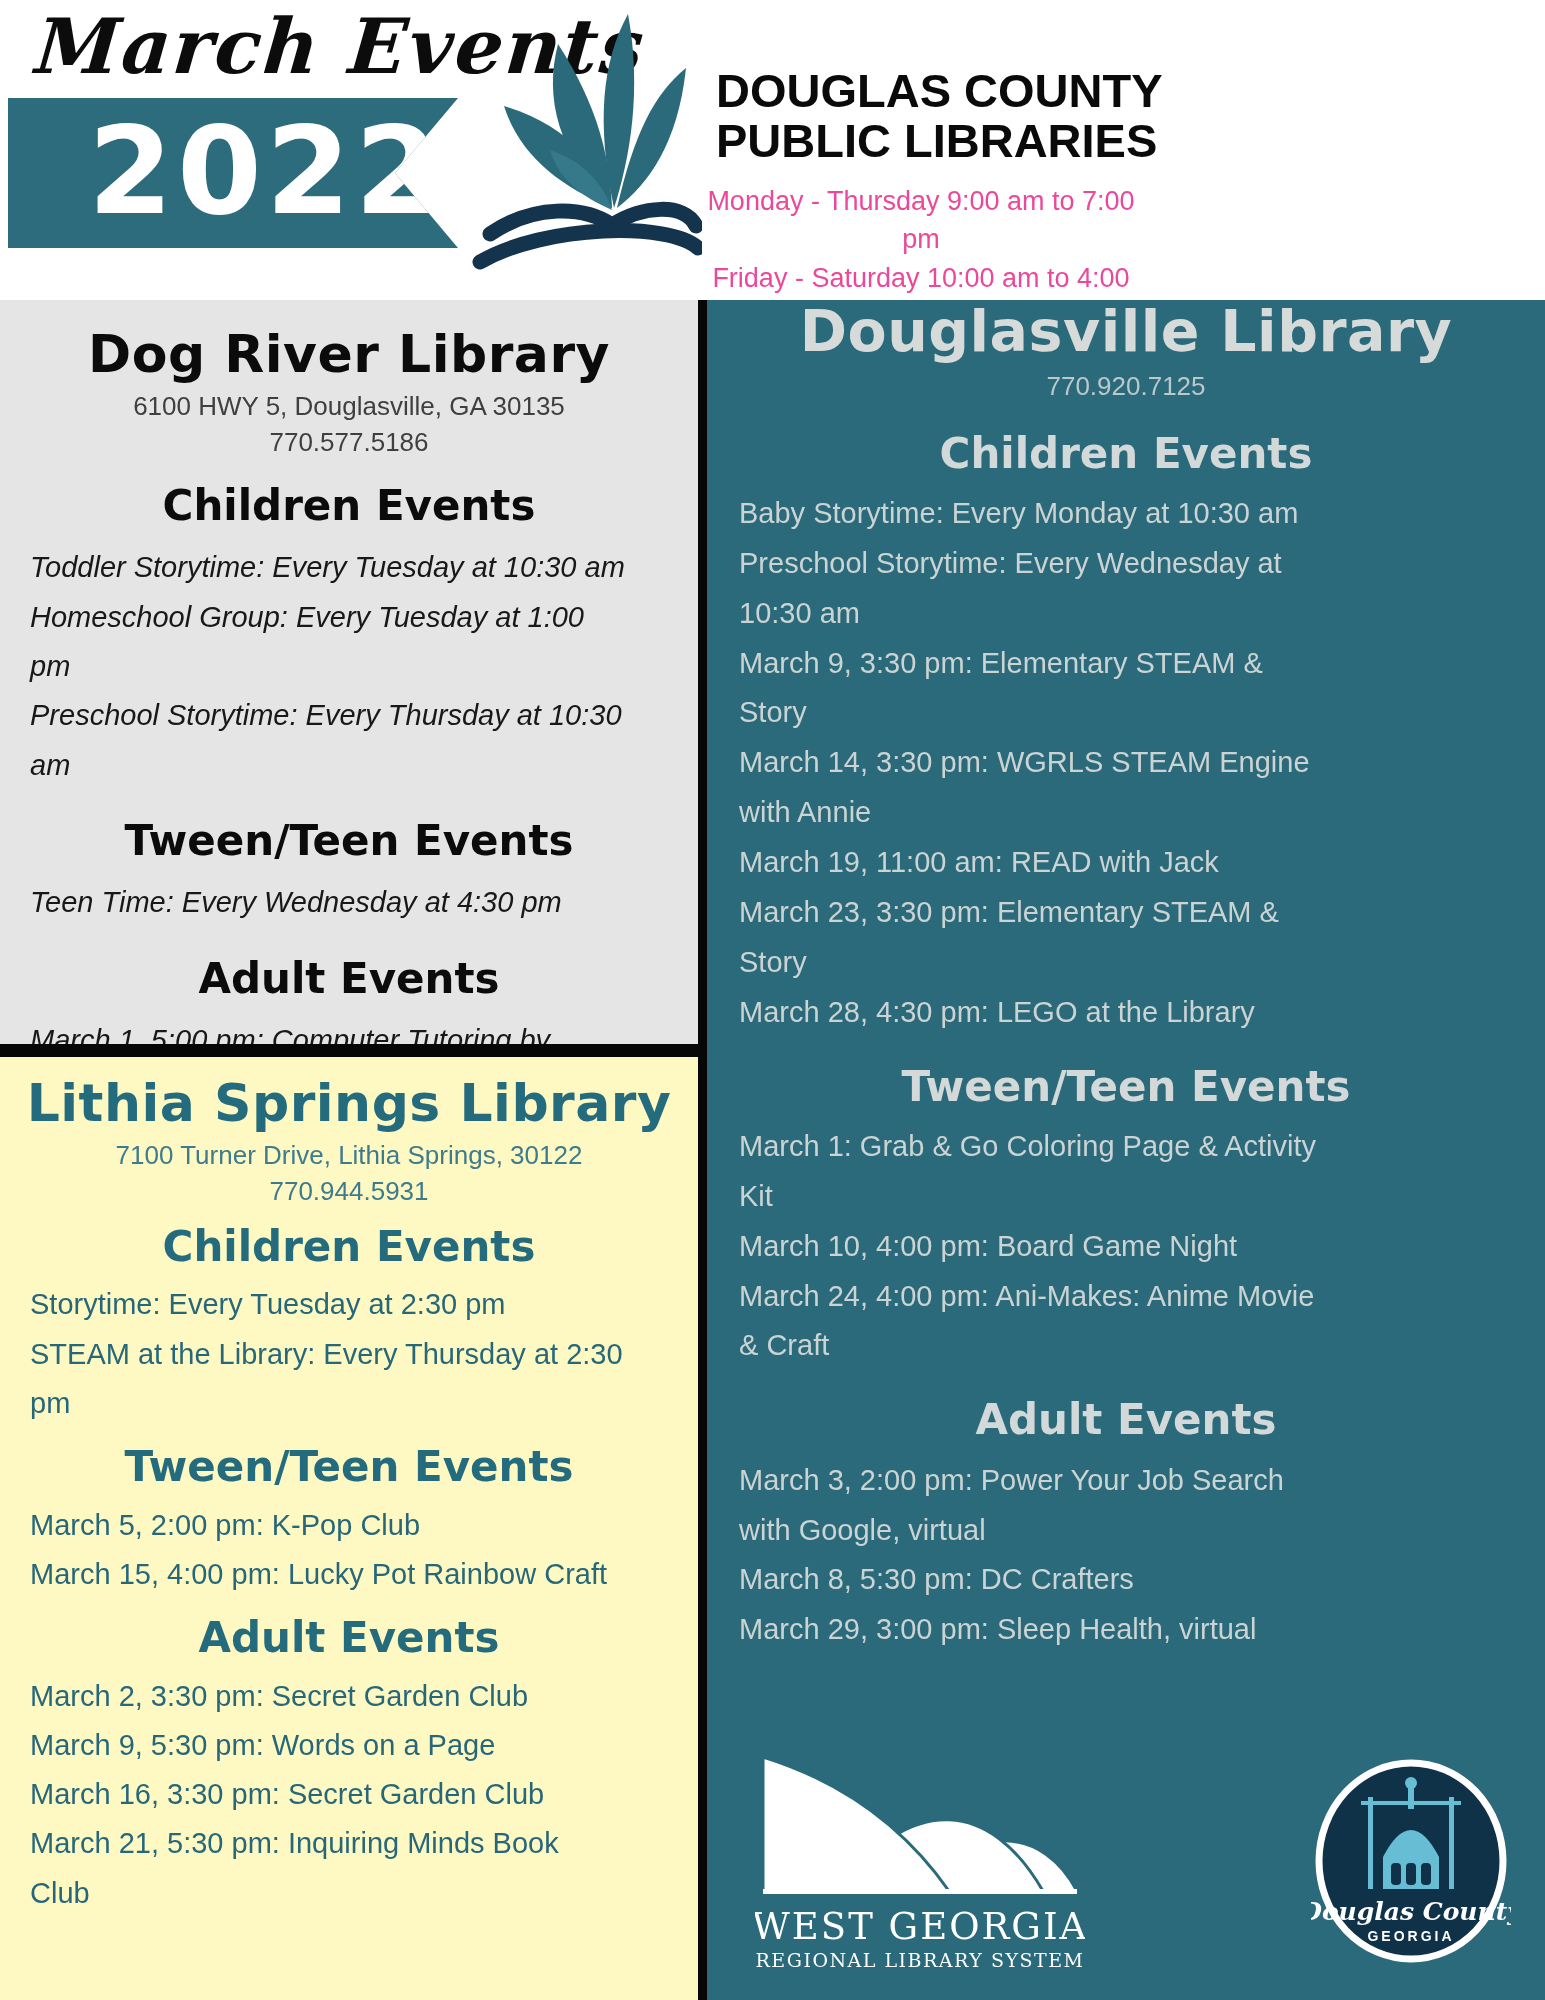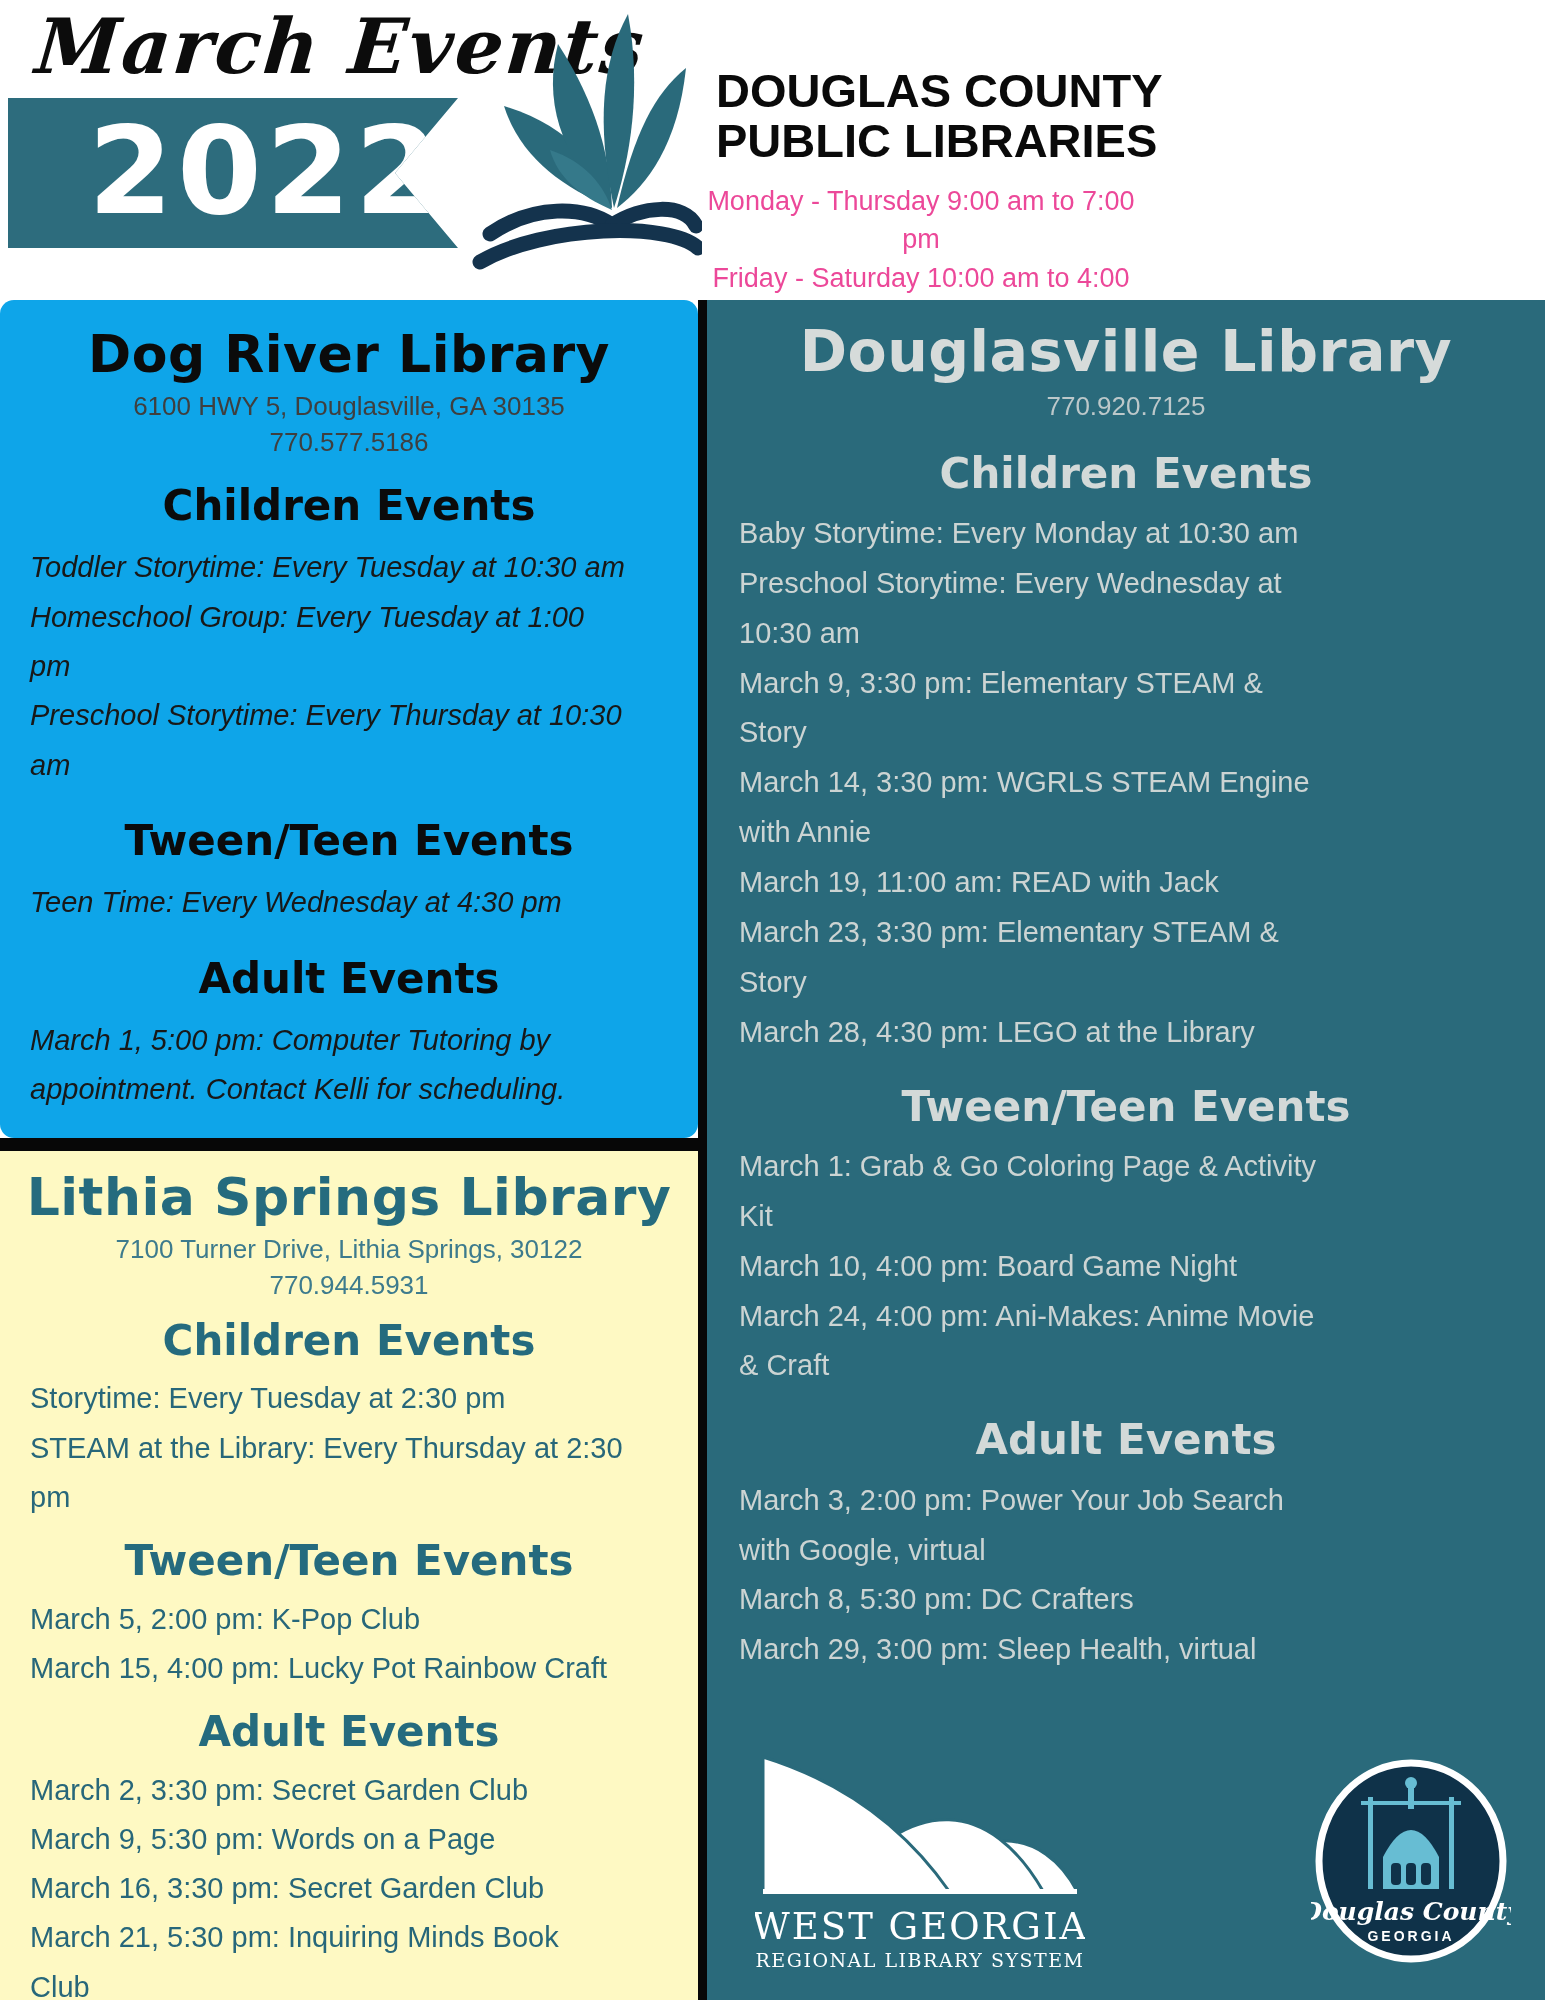--- a/index.html
+++ b/index.html
@@ -21,21 +21,21 @@
         color:#0a0a0a;letter-spacing:0px;font-family:"Liberation Sans",sans-serif;}
   .hours{position:absolute;left:706px;top:182px;width:430px;text-align:center;font-size:27px;
         line-height:1.42;color:#ec4899;}
 
   
   .columns{position:absolute;top:300px;left:0;width:1545px;height:1700px;display:flex;}
   .left-col{width:698px;display:flex;flex-direction:column;}
   .v-divider{width:9px;background:#070707;}
   .right-col{flex:1;background:#2a6a7b;position:relative;overflow:hidden;}
 
-  .panel-dogriver{height:838px;background:#0ea5e9;overflow:hidden;border-radius:14px;}
+  .panel-dogriver{height:744px;background:#e5e5e5;overflow:hidden;}
   .h-divider{height:13px;background:#070707;}
   .panel-lithia{flex:1;background:#fef9c3;overflow:hidden;}
 
   
   .lib-title{text-align:center;font-weight:800;font-size:52px;line-height:1.1;margin:0;
         font-family:"DejaVu Sans",sans-serif;letter-spacing:0.5px;}
   .lib-address{text-align:center;font-size:26px;line-height:1.38;margin:6px 0 0 0;}
   .evt-head{text-align:center;font-weight:800;font-size:42px;line-height:1.2;margin:8px;
         font-family:"DejaVu Sans",sans-serif;}
   .event{font-size:29px;line-height:1.7;margin:0;white-space:pre-line;padding:0 20px 0 30px;}
@@ -53,21 +53,21 @@
   
   .panel-lithia{padding-top:18px;box-sizing:border-box;}
   .panel-lithia .lib-title{color:#256b7e;}
   .panel-lithia .lib-address{color:#3d7b8d;}
   .panel-lithia .evt-head{color:#256b7e;margin-top:12px;}
   .panel-lithia .event{color:#27677a;}
   .panel-lithia .body-block{margin-top:6px;}
   .panel-lithia .evt-head.later{margin-top:14px;}
 
   
-  .right-col{padding-top:20px;box-sizing:border-box;}
+  .right-col{box-sizing:border-box;}
   .right-col .lib-title{color:#d6dbda;font-size:57px;}
   .right-col .lib-address{color:#bcc8ca;}
   .right-col .evt-head{color:#d3d9d8;margin-top:24px;}
   .right-col .event{color:#ccd4d3;font-size:29px;line-height:1.72;padding:0 30px 0 32px;}
   .right-col .body-block{margin-top:10px;}
 
   
   .logos{position:absolute;left:48px;right:34px;bottom:22px;display:flex;
          justify-content:space-between;align-items:center;}
 </style>

